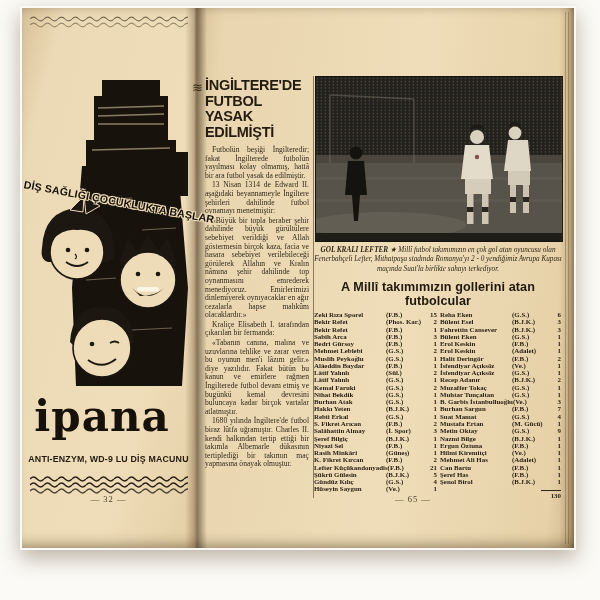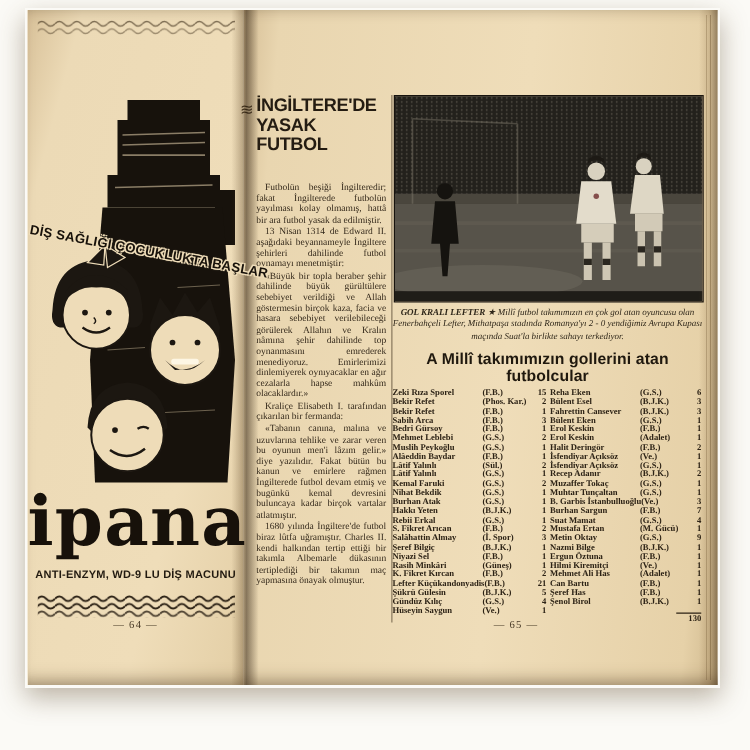--- a/index.html
+++ b/index.html
@@ -23,21 +23,21 @@
 
   
   .wavy{position:absolute;left:8px;}
   .tube{position:absolute;left:50px;top:72px;}
   .slogan{position:absolute;left:2px;top:170px;z-index:6;white-space:nowrap;
           font-family:"Liberation Sans",sans-serif;font-weight:700;font-size:10.6px;
           letter-spacing:.2px;color:#17110a;transform:rotate(10.5deg);transform-origin:0 50%;
           text-shadow:0 0 2px #eedcb8,1px 1px 0 #eedcb8,-1px -1px 0 #eedcb8,1px -1px 0 #eedcb8,-1px 1px 0 #eedcb8;}
   .kids{position:absolute;left:4px;top:188px;z-index:4;}
   .brand{position:absolute;left:0;top:384px;width:160px;text-align:center;z-index:5;
-         font-family:"DejaVu Serif",serif;font-weight:bold;font-size:55px;line-height:50px;
+         font-family:"DejaVu Serif",serif;font-weight:bold;font-size:42px;line-height:50px;
          letter-spacing:1px;color:#17110a;}
   .tagline{position:absolute;left:0;top:446px;width:173px;text-align:center;
          font-family:"Liberation Sans",sans-serif;font-weight:700;font-size:8.8px;
          letter-spacing:.2px;color:#221a10;}
   .footer{position:absolute;top:486px;font-size:8.5px;letter-spacing:1px;color:#4a3c28;}
   .footer-left{left:0;width:173px;text-align:center;}
   .footer-right{left:200px;width:60px;text-align:left;}
 
   
   .ornament{position:absolute;left:-3px;top:72px;font-size:13px;color:#453724;}
@@ -147,32 +147,33 @@
       <defs>
           <pattern id="wb" width="14" height="6" patternUnits="userSpaceOnUse">
         <path d="M0,3 Q3.5,-0.8 7,3 T14,3" fill="none" stroke="#2a2014" stroke-width="1.5"></path>
       </pattern>
         </defs>
       <rect width="158" height="6" fill="url(#wb)"></rect>
       <rect y="6" width="158" height="6" fill="url(#wb)"></rect>
       <rect y="12" width="158" height="6" fill="url(#wb)" opacity=".8"></rect>
     </svg>
 
-    <div class="footer footer-left">— 64 —</div>
+    <div class="footer footer-left">— 32 —</div>
   </div>
 
   <div class="page right-page">
 
     <div class="ornament">≋</div>
 
     <div class="headline">
 
     <div class="headline-line">İNGİLTERE'DE</div>
+        <div class="headline-line">FUTBOL</div>
         <div class="headline-line">YASAK</div>
-        <div class="headline-line">FUTBOL</div>
+        <div class="headline-line">EDİLMİŞTİ</div>
       </div>
 
     <div class="article-body">
 
     <p>Futbolün beşiği İngilteredir; fakat İngilterede futbolün yayılması kolay olmamış, hattâ bir ara futbol yasak da edilmiştir.</p>
         <p>13 Nisan 1314 de Edward II. aşağıdaki beyannameyle İngiltere şehirleri dahilinde futbol oynamayı menetmiştir:</p>
         <p>«Büyük bir topla beraber şehir dahilinde büyük gürültülere sebebiyet verildiği ve Allah göstermesin birçok kaza, facia ve hasara sebebiyet verilebileceği görülerek Allahın ve Kralın nâmına şehir dahilinde top oynanmasını emrederek menediyoruz. Emirlerimizi dinlemiyerek oynıyacaklar en ağır cezalarla hapse mahkûm olacaklardır.»</p>
         <p>Kraliçe Elisabeth I. tarafından çıkarılan bir fermanda:</p>
         <p>«Tabanın canına, malına ve uzuvlarına tehlike ve zarar veren bu oyunun men'i lâzım gelir.» diye yazılıdır. Fakat bütün bu kanun ve emirlere rağmen İngilterede futbol devam etmiş ve bugünkü kemal devresini buluncaya kadar birçok vartalar atlatmıştır.</p>
         <p>1680 yılında İngiltere'de futbol biraz lûtfa uğramıştır. Charles II. kendi halkından tertip ettiği bir takımla Albemarle dükasının tertiplediği bir takımın maç yapmasına önayak olmuştur.</p>

